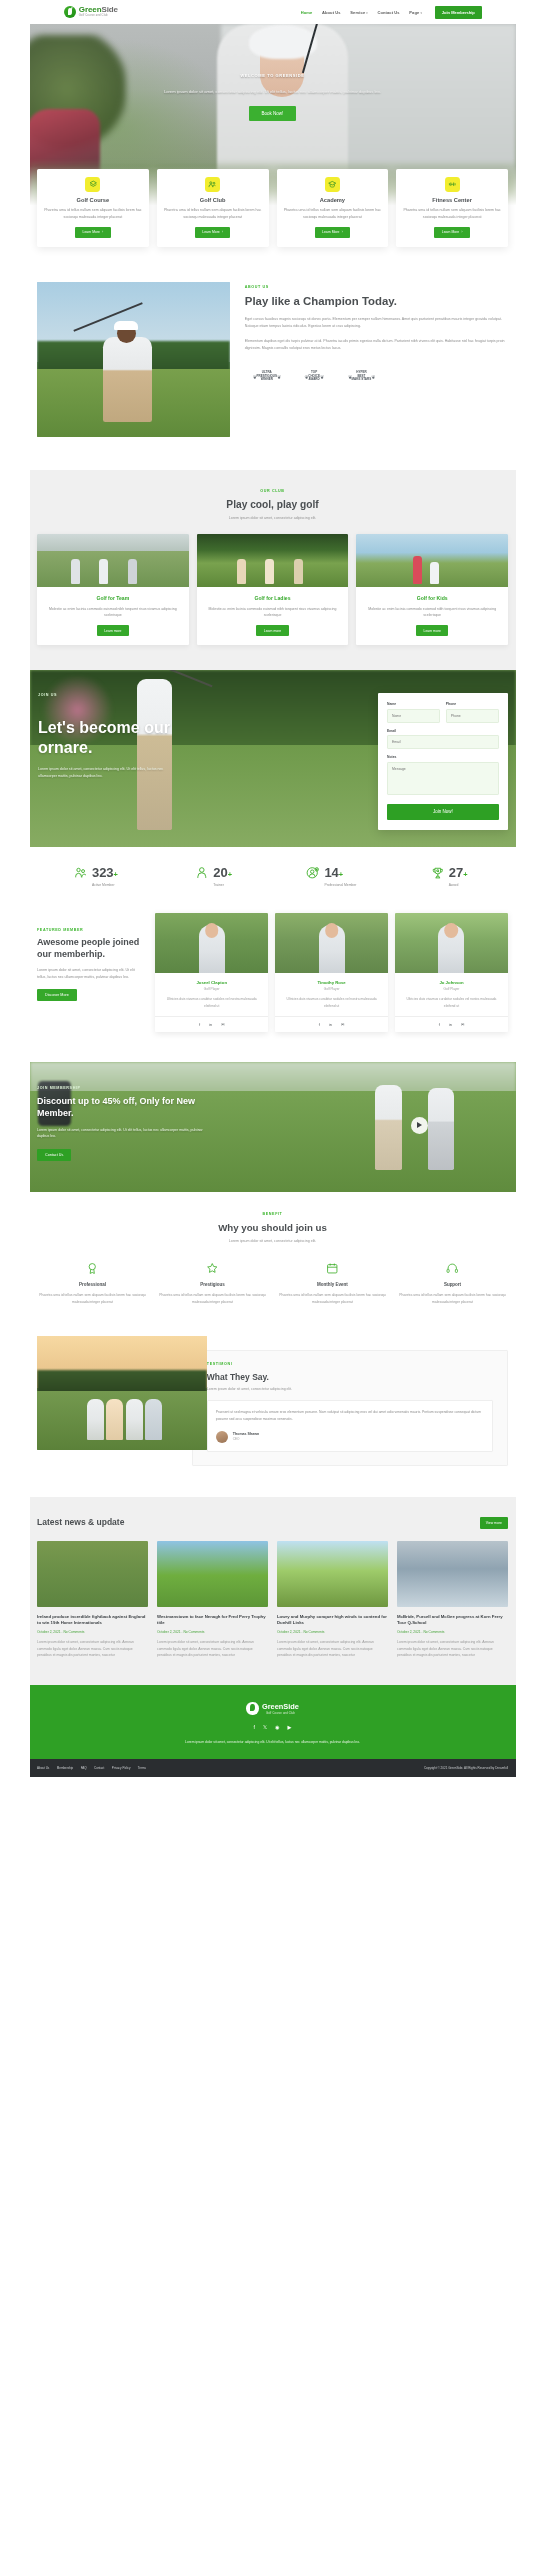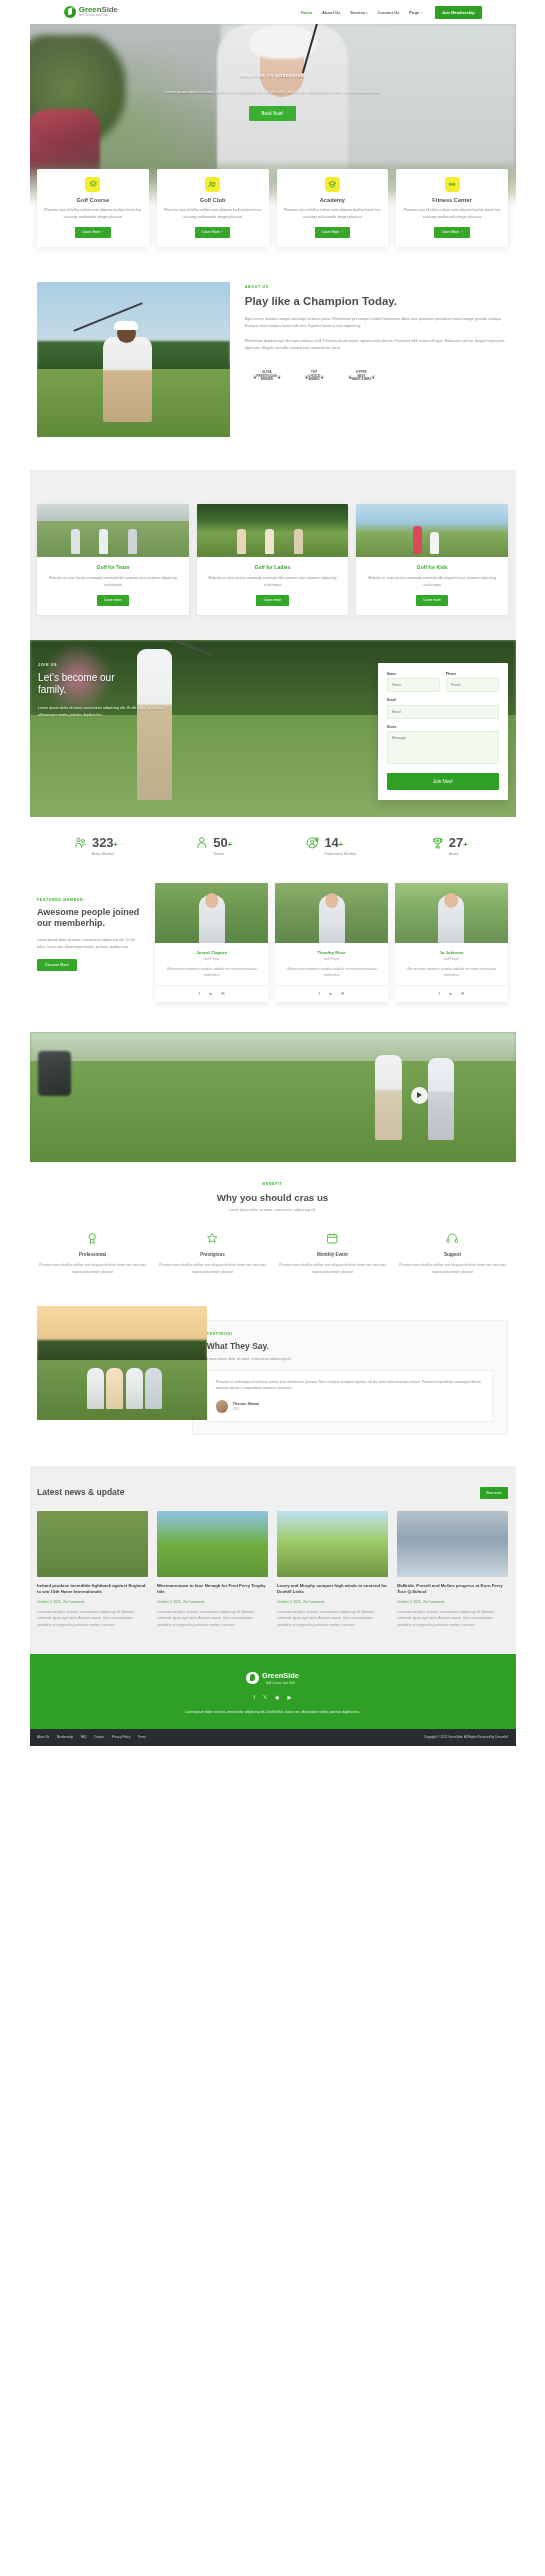--- a/index.html
+++ b/index.html
@@ -201,21 +201,21 @@
   .join .jbg-blossom { position:absolute; left:5.7px; top:5.7px; width:85px; height:68px;
     background: radial-gradient(circle at 50% 50%, rgba(214,120,160,.8), rgba(214,120,160,0) 65%); filter: blur(2.3px); }
   .join .jbg-grass { position:absolute; left:0; bottom:0; width:100%; height:102px;
     background: linear-gradient(180deg,#6f9a4b,#87ab62); }
   .join .jfig { position:absolute; left:107px; top:9px; width:35px; height:151px;
     background: linear-gradient(180deg,#f2f4f5 0%,#eceeef 36%,#cdbc96 38%,#bdae8d 100%); border-radius: 9px 9px 1.7px 1.7px; filter: blur(0.5px); }
   .join .jclub { position:absolute; left:134px; top:5.7px; width:50px; height:1.7px; background:#4b4f46; transform: rotate(22deg); filter: blur(0.3px); }
   .join-inner { position:relative; z-index:3; display:flex; padding-top: 23px; }
   .join-left { width: 204px; padding-left: 1.1px; }
   .join-left .kicker { color:#d9f1d2; }
-  .join-left h2 { font-size: 10px; color:#fff; font-weight:400; line-height:1.25; margin-top: 5px; text-shadow: 0 0.6px 2.3px rgba(0,0,0,.25); }
+  .join-left h2 { font-size: 16px; color:#fff; font-weight:700; line-height:1.25; margin-top: 21px; text-shadow: 0 0.6px 2.3px rgba(0,0,0,.25); }
   .join-left p { font-size: 3.6px; color:#eef5ea; line-height:1.95; margin-top: 8px; width: 142px; text-shadow: 0 0.6px 1.7px rgba(0,0,0,.25); }
   .join-form {
     width: 130px; margin-left: auto; background:#fff; border-radius: 1.1px;
     padding: 9px 9px 10.2px; box-shadow: 0 2.3px 10.2px rgba(0,0,0,.14);
   }
   .frow { display:flex; gap: 5.7px; }
   .fgroup { flex:1; margin-bottom: 5.7px; }
   .fgroup label { display:block; font-size: 3.4px; color:#4b4f52; font-weight:600; margin-bottom: 2.8px; }
   .fgroup input, .fgroup textarea {
     width: 100%; background:#f2faef; border:0.6px solid #e2efdd; border-radius:1.1px;
@@ -459,20 +459,25 @@
             <div class="btext"><span>HYPER</span><br><span>BEST</span><br><span>MAKE STARS</span></div>
             <span class="laurel">❦</span>
           </div>
         </div>
       </div>
     </section>
   </div>
 
   <section class="club-sec">
     <div class="container">
+      <div class="sec-head">
+        <div class="kicker">OUR CLUB</div>
+        <h2>Play cool, play golf</h2>
+        <p class="lead">Lorem ipsum dolor sit amet, consectetur adipiscing elit.</p>
+      </div>
       <div class="club-grid">
         <div class="ccard">
           <div class="ccard-img ci-a">
             <div class="fig" style="left:34px;background:#dfe3e6"></div>
               <div class="fig" style="left:62px;background:#eceff1"></div>
               <div class="fig" style="left:91px;background:#cfd4d8"></div>
           </div>
           <div class="ccard-body">
             <h3>Golf for Team</h3>
             <p>Molestie ac enim lacinia commodo euismod nibh torquent risus vivamus adipiscing scelerisque</p>
@@ -511,21 +516,21 @@
       <div class="jbg-trees"></div>
         <div class="jbg-blossom"></div>
         <div class="jbg-grass"></div>
       <div class="jclub"></div>
         <div class="jfig"></div>
     </div>
     <div class="container join-inner">
       <div class="join-left">
         <div class="kicker">JOIN US</div>
         <h2>
-          <span>Let's become our</span><br><span>family.</span>
+          <span>Let's become our</span><br><span>ornare.</span>
         </h2>
         <p>Lorem ipsum dolor sit amet, consectetur adipiscing elit. Ut elit tellus, luctus nec ullamcorper mattis, pulvinar dapibus leo.</p>
       </div>
       <form class="join-form">
         <div class="frow">
           <div class="fgroup">
             <label>Name</label>
             <input type="text" placeholder="Name" style="">
           </div>
           <div class="fgroup">
@@ -563,21 +568,21 @@
         </div>
       </div>
       <div class="stat">
         <span class="sico">
           <svg width="13.6" height="13.6" viewBox="0 0 24 24" fill="none" stroke="#3fae2a" stroke-width="1.6">
               <circle cx="12" cy="7" r="4"></circle>
               <path d="M5 21v-2a7 7 0 0 1 14 0v2"></path>
             </svg>
         </span>
         <div class="sbody">
-          <div class="snum"><span>50</span><span class="plus">+</span></div>
+          <div class="snum"><span>20</span><span class="plus">+</span></div>
           <div class="slabel">Trainer</div>
         </div>
       </div>
       <div class="stat">
         <span class="sico">
           <svg width="13.6" height="13.6" viewBox="0 0 24 24" fill="none" stroke="#3fae2a" stroke-width="1.6">
               <circle cx="11" cy="12" r="9"></circle>
               <circle cx="11" cy="10" r="3"></circle>
               <path d="M6 19a5 5 0 0 1 10 0"></path>
               <circle cx="19" cy="6" r="3"></circle>
@@ -669,26 +674,32 @@
 
   <section class="promo">
     <div>
       <div class="pg-sky"></div>
         <div class="pg-green"></div>
         <div class="pcart"></div>
       <div class="pfig1"></div>
         <div class="pfig2"></div>
     </div>
     <div class="playbtn"></div>
+    <div class="container promo-inner">
+      <div class="kicker">JOIN MEMBERSHIP</div>
+      <h2>Discount up to 45% off, Only for New Member.</h2>
+      <p>Lorem ipsum dolor sit amet, consectetur adipiscing elit. Ut elit tellus, luctus nec ullamcorper mattis, pulvinar dapibus leo.</p>
+      <button class="btn-contact">Contact Us</button>
+    </div>
   </section>
 
   <div class="container">
     <section class="benefits">
       <div class="kicker">BENEFIT</div>
-      <h2>Why you should cras us</h2>
+      <h2>Why you should join us</h2>
       <p class="lead">Lorem ipsum dolor sit amet, consectetur adipiscing elit.</p>
       <div class="bgrid">
         <div class="bitem">
           <div class="bico">
             <svg width="12.5" height="12.5" viewBox="0 0 24 24" fill="none" stroke="#3fae2a" stroke-width="1.6">
                 <circle cx="12" cy="9" r="6"></circle>
                 <path d="M9 14.5 8 22l4-2 4 2-1-7.5"></path>
               </svg>
           </div>
           <h4>Professional</h4>

